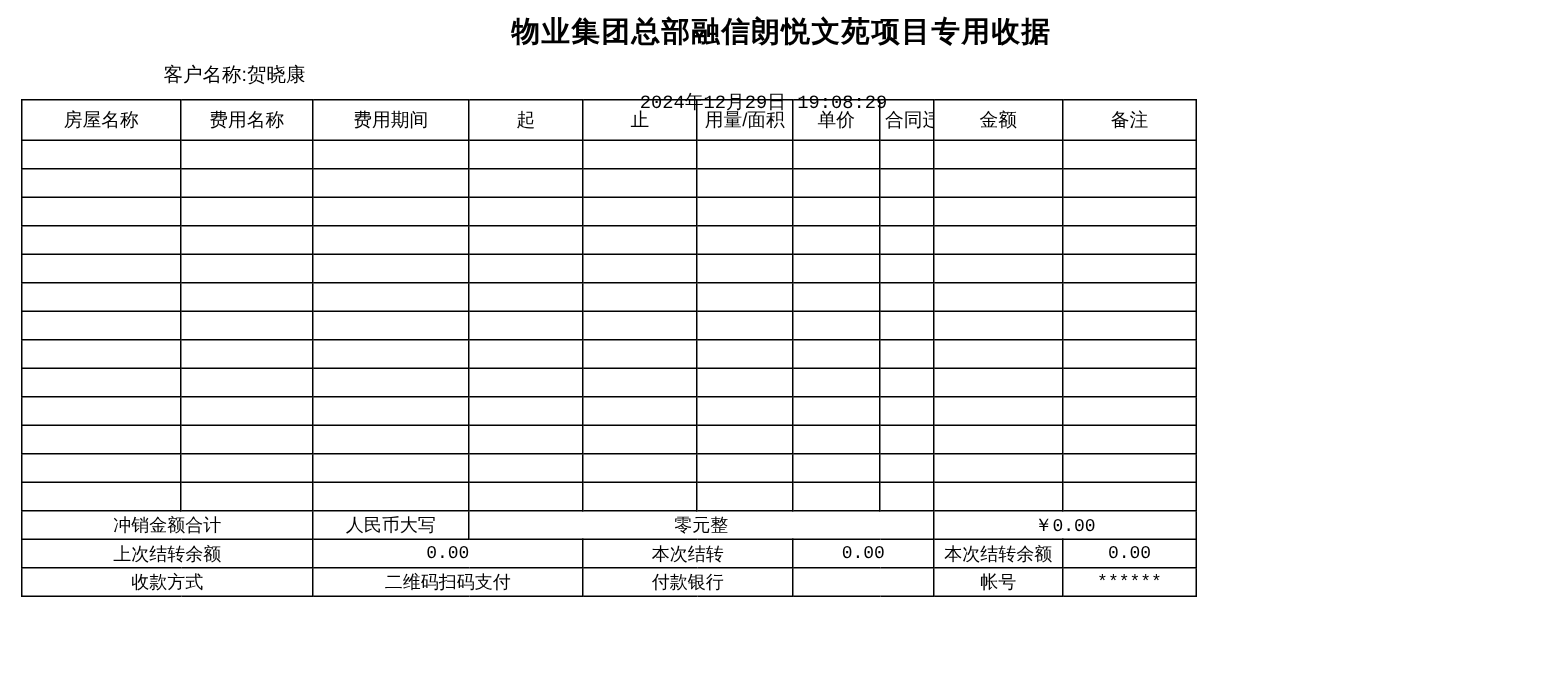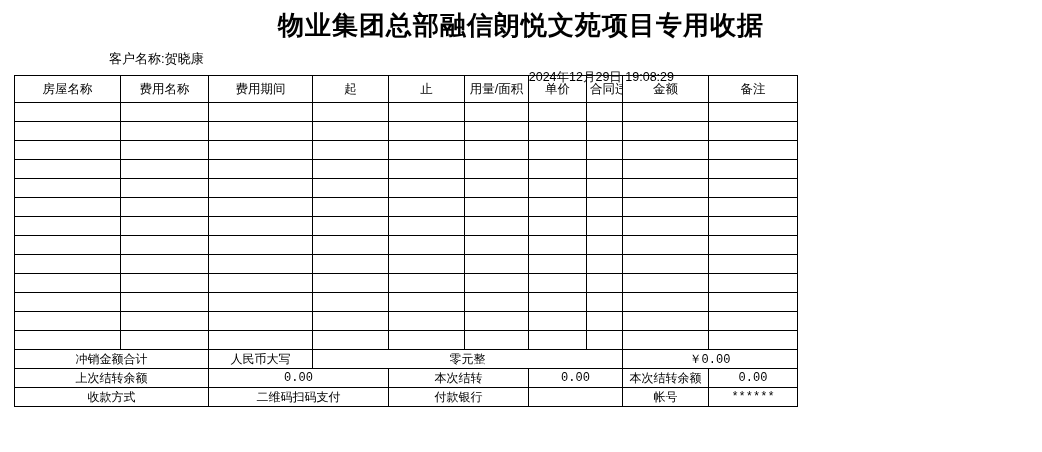--- a/index.html
+++ b/index.html
@@ -15,21 +15,21 @@
     overflow: hidden;
   }
   .receipt {
     position: relative;
     width: 1042px;
     height: 452px;
     box-sizing: border-box;
   }
   .title {
     text-align: center;
-    font-size: 26px;
+    font-size: 19px;
     font-weight: bold;
     letter-spacing: 1px;
     margin-top: 8px;
     margin-bottom: 6px;
   }
   .meta-row {
     display: flex;
     align-items: center;
     font-size: 13px;
     padding: 0 22px 0 14px;
@@ -37,22 +37,22 @@
     height: 20px;
   }
   .meta-customer {
     width: 330px;
     padding-left: 95px;
     box-sizing: border-box;
     white-space: nowrap;
   }
   .meta-datetime {
     width: 330px;
-    text-align: right;
-    font-family: Liberation Sans, sans-serif;
+    text-align: center;
+    font-family: Liberation Mono, monospace;
     font-size: 12.5px;
     white-space: nowrap;
     margin-top: 36px;
   }
   .meta-no {
     flex: 1;
     text-align: left;
     padding-left: 35px;
     font-family: "Liberation Mono", monospace;
     font-size: 12.5px;

